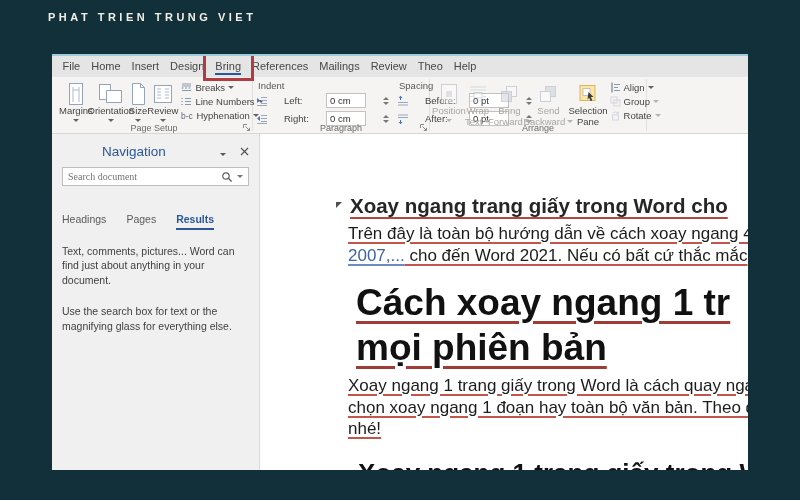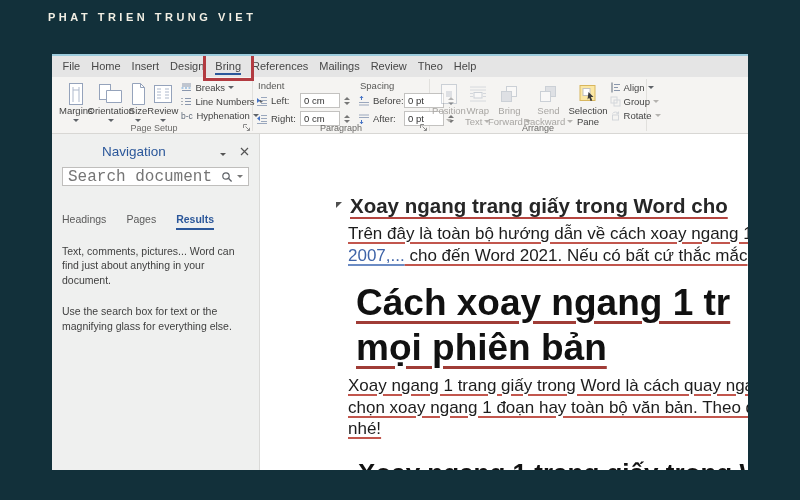--- a/index.html
+++ b/index.html
@@ -32,36 +32,36 @@
   .dis { color:#a8a6a3; }
   .dis svg { opacity:.45; }
   .dis .cvd { border-top-color:#b5b3b0; }
 
   .smallcol { display:flex; flex-direction:column; justify-content:flex-start; gap:3px; padding-top:3px; }
   .smallbtn { display:flex; align-items:center; gap:3px; font-size:9.5px; color:#444; height:11px; white-space:nowrap; }
 
   
   .pgcols { display:flex; gap:8px; padding-top:1px; }
   .pgcol .phead { font-size:9.5px; color:#585856; margin-bottom:2px; margin-left:2px; }
-  .frow { display:flex; align-items:center; gap:3px; margin-bottom:3px; }
+  .frow { display:flex; align-items:center; gap:16px; margin-bottom:3px; }
   .frow .flabel { font-size:9.5px; color:#444; width:28px; }
   .frow .flabel.narrow { width:26px; }
   .fbox { width:40px; height:15px; border:1px solid #c3c2c0; background:#fff; font-size:9.5px; color:#333; padding:0 3px; font-family:"Liberation Sans",sans-serif; }
   .spin { display:flex; flex-direction:column; gap:2px; padding-left:1px; }
   .sup { width:0;height:0;border-left:3px solid transparent;border-right:3px solid transparent;border-bottom:3.5px solid #777; }
   .sdn { width:0;height:0;border-left:3px solid transparent;border-right:3px solid transparent;border-top:3.5px solid #777; }
 
   
   .content { display:flex; height:337px; }
   .navpane { width:208px; background:#eff0ef; border-right:1px solid #dadad8; padding:8px 10px 0 10px; flex-shrink:0; }
   .navhead { display:flex; align-items:center;text-align:center; }
   .navtitle { color:#2b579a; font-size:13.5px; flex:1; }
   .navhead .hicon { margin-left:14px; }
   .searchbox { margin-top:7px; height:19px; background:#fff; border:1px solid #bfbebc; display:flex; align-items:center; padding:0 5px; }
-  .searchbox input { flex:1; border:none; outline:none; font-size:16px; color:#666; background:transparent; font-family:Liberation Mono, monospace; min-width:0; }
+  .searchbox input { flex:1; border:none; outline:none; font-size:10px; color:#666; background:transparent; font-family:Liberation Serif, serif; min-width:0; }
   .searchbox .cvd { margin-left:4px; margin-top:0; }
   .navtabs { display:flex; gap:20px; margin-top:27px; font-size:10.5px; color:#5a5a5a; }
   .navtab { padding-bottom:3px; }
   .navtab.active { color:#2b579a; font-weight:bold; border-bottom:2px solid #2b579a; }
   .navbody { margin-top:14px; font-size:10.5px; color:#3f3f3f; line-height:1.38; width:192px; }
   .navbody + .navbody { margin-top:17px; }
 
   
   .doc { flex:1; background:#fff; overflow:hidden; position:relative; padding-left:88px; }
   .nw { white-space:nowrap; }
@@ -408,21 +408,21 @@
         </div>
         <div class="navbody">Text, comments, pictures... Word can find just about anything in your document.</div>
         <div class="navbody">Use the search box for text or the magnifying glass for everything else.</div>
       </div>
 
       <div class="doc">
         <div class="h2doc nw">
           <span class="collapse-marker"></span><span>Xoay ngang trang giấy trong Word cho</span>
         </div>
         <div class="p1 nw">
-          <span class="rline">Trên đây là toàn bộ hướng dẫn về cách xoay ngang 1</span><br>
+          <span class="rline">Trên đây là toàn bộ hướng dẫn về cách xoay ngang 4</span><br>
           <span class="bluelink">2007,...</span><span class="rline"> cho đến Word 2021. Nếu có bất cứ thắc mắc</span>
         </div>
         <div class="h1doc nw">
           <span>Cách xoay ngang 1 tr</span><br>
           <span>mọi phiên bản</span>
         </div>
         <div class="p2 nw">
           <span class="rline">Xoay ngang 1 trang giấy trong Word là cách quay nga</span><br>
           <span class="rline">chọn xoay ngang 1 đoạn hay toàn bộ văn bản. Theo d</span><br>
           <span class="rline">nhé!</span>

